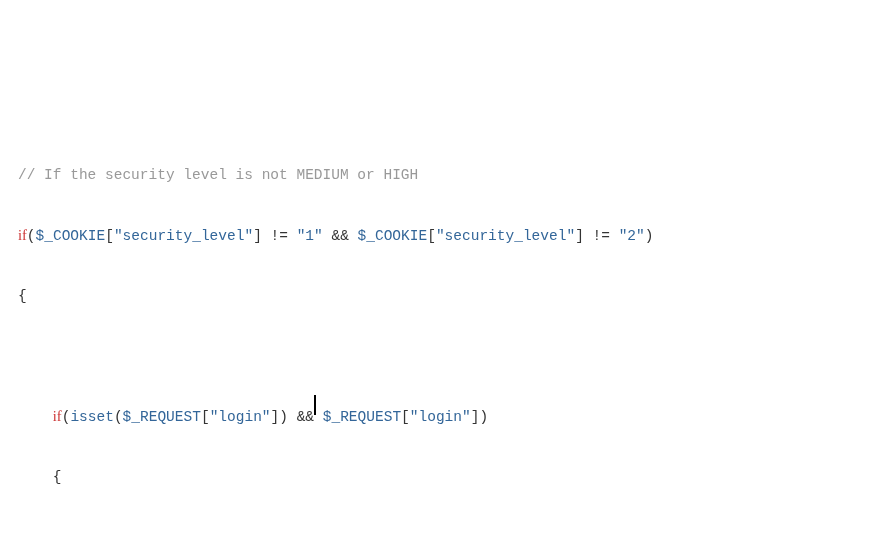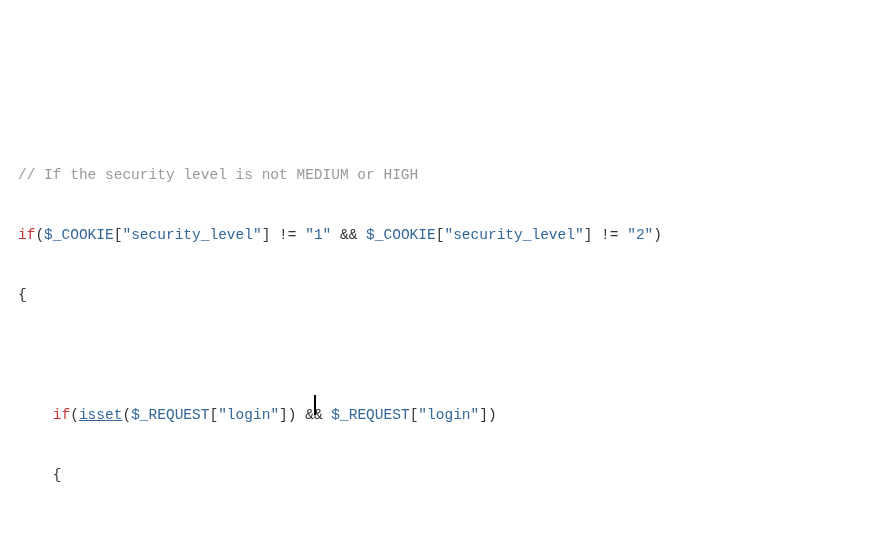--- a/index.html
+++ b/index.html
@@ -14,24 +14,24 @@
     position: relative;
   }
   .code-block {
     display: block;
   }
   .line {
     display: block;
     min-height: 30px;
   }
   .comment { color: #999999; font-family: Liberation Mono, monospace; }
-  .keyword { color: #cc3333; }
+  .keyword { color: #cc3333; font-family: Liberation Serif, serif; }
   .variable { color: #336699; margin-top: 8px; }
   .string { color: #336699; }
-  .function { color: #336699; text-decoration: underline; }
+  .function { color: #336699; }
   .op { color: #333333; }
   .bracket { color: #333333; }
   .brace { color: #333333; }
   .normal { color: #333333; }
   .cursor {
     position: absolute;
     width: 1.5px;
     height: 20px;
     background: #000000;
     top: 395px;

